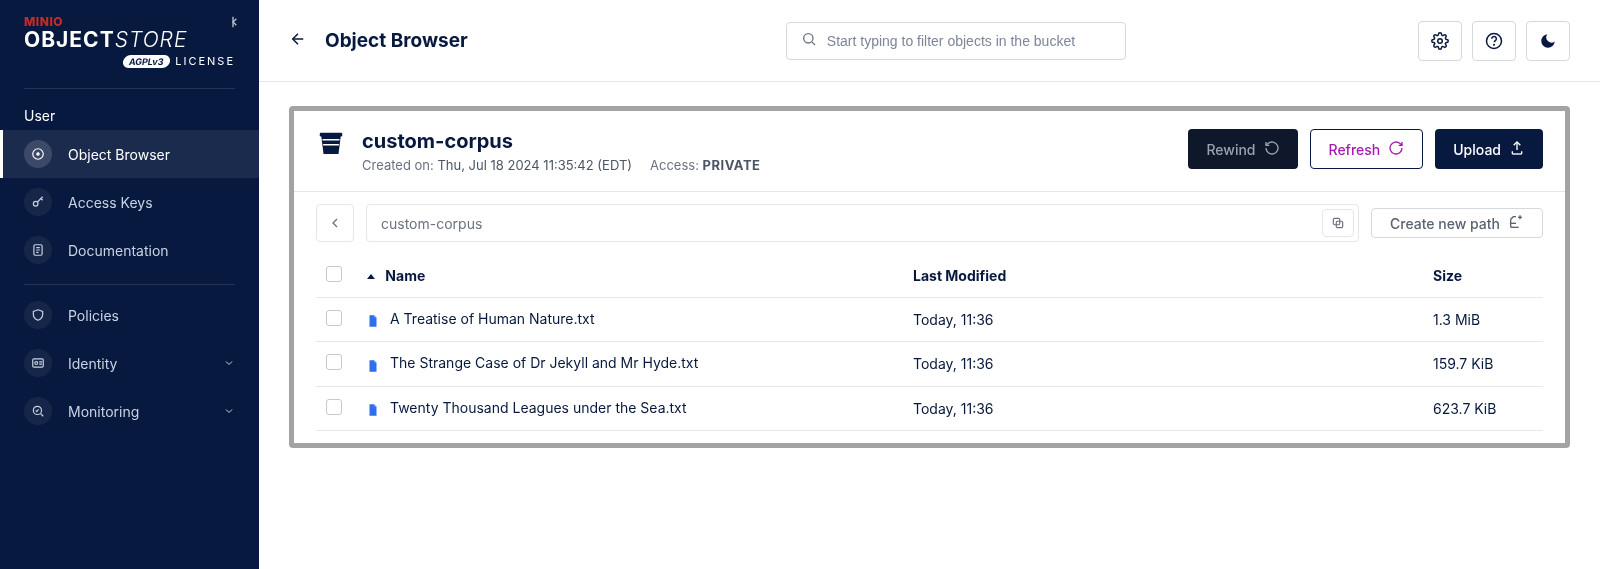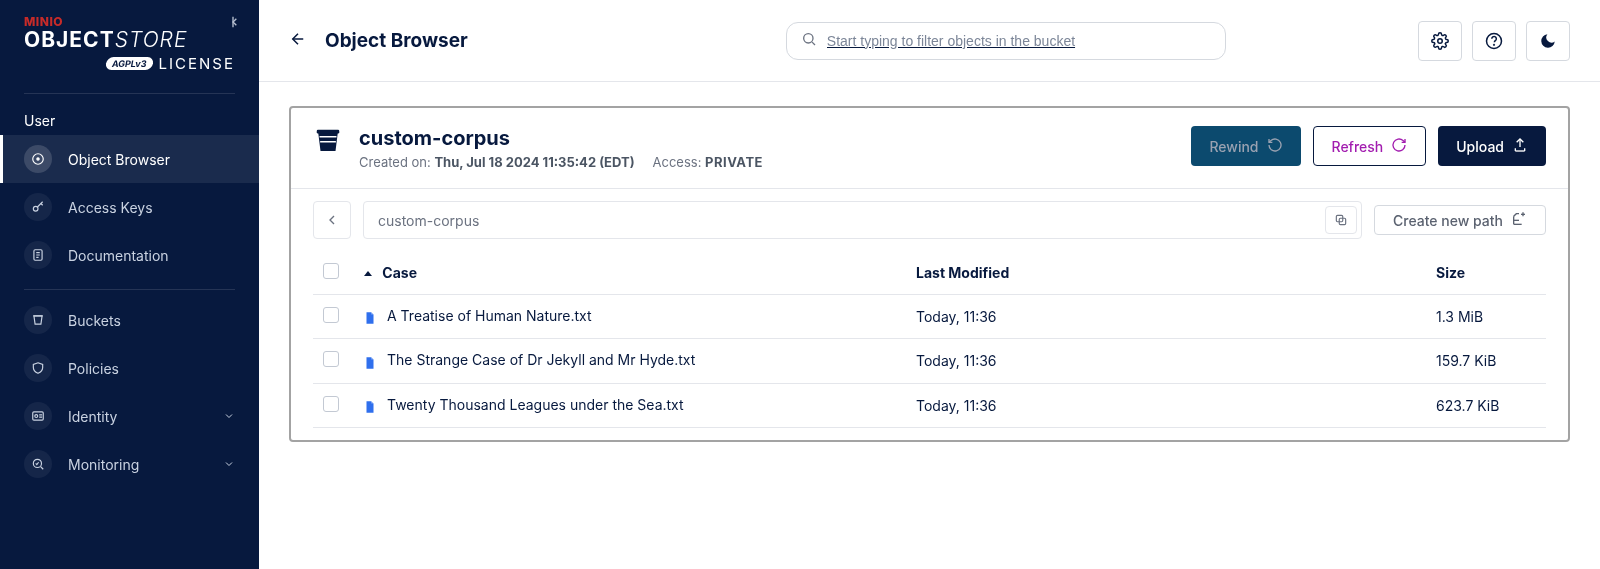--- a/index.html
+++ b/index.html
@@ -14,21 +14,21 @@
   width: 259px; background: #07193e; color: #b8c1d1; display: flex; flex-direction: column;
   padding: 14px 0 0 0; position: relative;
 }
 .collapse-icon { position: absolute; top: 14px; right: 14px; color: #b8c1d1; cursor: pointer; }
 .logo-block { padding: 0 24px 10px 24px; }
 .logo-brand { color: #c72b29; font-weight: 800; font-size: 12px; letter-spacing: 0.5px; }
 .logo-main { color: #fff; font-weight: 700; font-size: 21px; letter-spacing: 1px; margin-top:-2px;}
 .logo-main .light { font-weight: 300; font-style: italic; }
 .logo-license { display: flex; align-items: center; gap: 6px; justify-content: flex-end; margin-top: 2px;}
 .agpl-badge { background:#fff; color:#07193e; font-size:9px; font-weight:700; padding:1px 6px; border-radius:8px; display:inline-block; transform: skewX(-10deg);}
-.license-txt { color:#fff; font-size:15px; letter-spacing:2px;}
+.license-txt { color:#fff; font-size:11px; letter-spacing:2px;}
 .side-divider { height:1px; background: rgba(255,255,255,0.12); margin: 10px 24px 6px 24px; }
 
 .section-label { font-size: 14px; color: #fff; padding: 12px 24px 6px 24px; }
 .nav { list-style: none; }
 .nav-item {
   display: flex; align-items: center; gap: 16px; padding: 10px 24px; font-size: 14px;
   color: #c9d2e1; cursor: pointer; position: relative;
 }
 .nav-item.active {
   background: rgba(255,255,255,0.08); color: #fff;
@@ -46,47 +46,47 @@
 
 
 .main { flex:1; display:flex; flex-direction:column; }
 .topbar {
   height: 82px; border-bottom: 1px solid #e4e6eb; display:flex; align-items:center; padding: 0 30px; gap: 18px;
 }
 .back-arrow { color:#07193e; cursor:pointer; }
 .page-title { font-size: 19px; font-weight: 700; color:#07193e; }
 .search-wrap {
   margin-left: 300px; display:flex; align-items:center; gap:10px;
-  border:1px solid #d5d9df; border-radius:12px; padding: 8px 14px; width: 440px; text-decoration: underline;
+  border:1px solid #d5d9df; border-radius:4px; padding: 8px 14px; width: 340px;
 }
 .search-wrap svg { width:16px; height:16px; color:#6b7280;}
 .search-wrap input { border:none; outline:none; font-size:14px; color:#07193e; flex:1; background:transparent;}
 .search-wrap input::placeholder { color:#7c8698; }
 .top-actions { margin-left:auto; display:flex; gap:10px; }
 .icon-btn {
   width:44px; height:40px; border:1px solid #d5d9df; border-radius:4px; display:flex; align-items:center; justify-content:center;
   color:#07193e; cursor:pointer;
 }
 
 .content { padding: 24px 30px; }
-.panel { border:2px solid #a3a3a3; border-radius:4px; }
+.panel { border:5px solid #a3a3a3; border-radius:4px; }
 .bucket-header { display:flex; align-items:flex-start; padding: 18px 22px; gap:16px; border-bottom:1px solid #e4e6eb;}
 .bucket-ico { color:#07193e; }
 .bucket-meta { flex:1 1 auto; }
 .bucket-name { font-size:20px; font-weight:700; color:#07193e; }
 .bucket-sub { font-size:13px; color:#6b7280; margin-top:4px; display:flex; gap:18px; flex-wrap:wrap;}
 .bucket-sub .lbl { color:#6b7280; }
-.bucket-sub .val { color:#4b5563; font-weight:700; }
+.bucket-sub .val { color:#4b5563; font-weight:400; }
 .bucket-sub .access-val { color:#4b5563; font-weight:700; letter-spacing:0.5px;}
 .hdr-actions { display:flex; gap:12px; }
 .btn {
   display:flex; align-items:center; gap:8px; font-size:14px; font-weight:500;
   padding: 0 18px; height:40px; border-radius:4px; cursor:pointer;
 }
-.btn-disabled { background:#0c4a6e; color:#9aa2b1; cursor:not-allowed; }
+.btn-disabled { background:#0f172a; color:#9aa2b1; cursor:not-allowed; }
 .btn-outline { border:1px solid #07193e; color:#a21caf; background:#fff;}
 .btn-primary { background:#07193e; color:#fff;justify-content:space-between; }
 
 .breadcrumb-row { display:flex; align-items:center; gap:12px; padding:12px 22px;}
 .bc-back { width:38px; height:38px; border:1px solid #e4e6eb; border-radius:4px; display:flex; align-items:center; justify-content:center; color:#6b7280; cursor:pointer;}
 .bc-path-box { flex:1; display:flex; align-items:center; border:1px solid #e4e6eb; border-radius:4px; height:38px; position:relative;}
 .bc-path { padding:0 14px; font-size:14px; color:#6b7280;}
 .bc-copy { width:32px; height:28px; border:1px solid #e4e6eb; border-radius:4px; display:flex; align-items:center; justify-content:center; margin-right:4px; color:#6b7280; cursor:pointer;}
 .btn-create { border:1px solid #d5d9df; color:#5b6270; background:#fff; height:30px;}
 
@@ -158,29 +158,20 @@
               </svg>
             </span>
             <span>Documentation</span>
           </li>
         </ul>
         <div class="side-divider"></div>
         <ul class="nav">
           <li class="nav-item">
             <span class="nav-ico">
               <svg viewBox="0 0 24 24" fill="none" stroke="currentColor" stroke-width="2">
-                <path d="M5 5h14l-2 14H7L5 5z"></path>
-                <path d="M4 5h16"></path>
-              </svg>
-            </span>
-            <span>Buckets</span>
-          </li>
-          <li class="nav-item">
-            <span class="nav-ico">
-              <svg viewBox="0 0 24 24" fill="none" stroke="currentColor" stroke-width="2">
                 <path d="M12 3l8 3v5c0 5-3.5 8-8 10-4.5-2-8-5-8-10V6l8-3z"></path>
               </svg>
             </span>
             <span>Policies</span>
           </li>
           <li class="nav-item">
             <span class="nav-ico">
               <svg viewBox="0 0 24 24" fill="none" stroke="currentColor" stroke-width="2">
                 <rect x="3" y="5" width="18" height="14" rx="2"></rect>
                 <circle cx="9" cy="12" r="2.5"></circle>
@@ -333,21 +324,21 @@
         </div>
 
         <table class="table">
           <thead>
             <tr>
               <th class="col-check"><span class="chk"></span></th>
               <th class="col-name">
                 <span class="sort-caret"><svg viewBox="0 0 10 10" fill="currentColor">
                       <path d="M5 2l4 5H1z"></path>
                     </svg></span>
-                <span>Case</span>
+                <span>Name</span>
               </th>
               <th class="col-mod">Last Modified</th>
               <th class="col-size">Size</th>
             </tr>
           </thead>
           <tbody id="table-body">
               <tr>
                 <td class="col-check"><span class="chk"></span></td>
                 <td class="col-name"><span class="file-ico"><svg viewBox="0 0 24 24" fill="currentColor">
                       <path d="M6 2h8l4 4v16H6z"></path>

